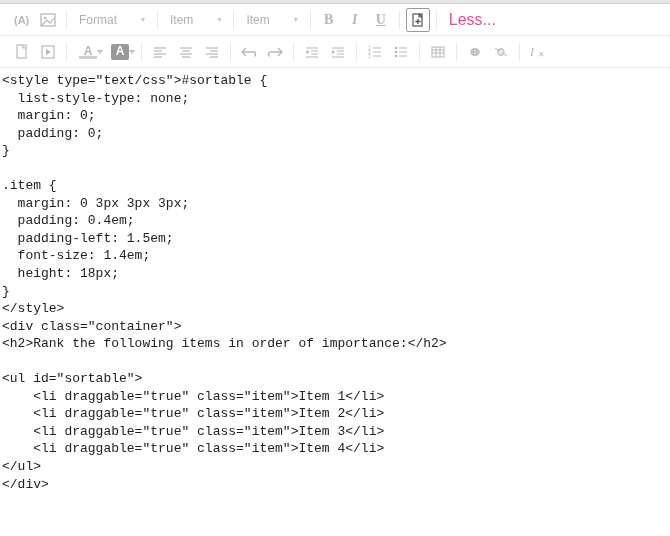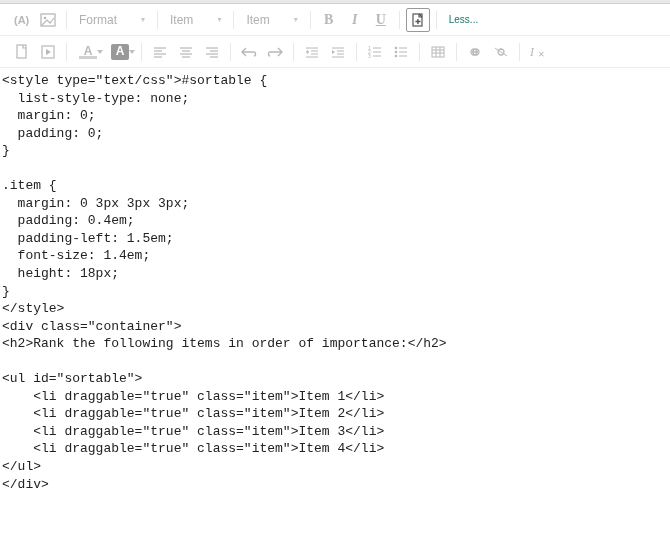--- a/index.html
+++ b/index.html
@@ -67,22 +67,22 @@
   .underline-letter { text-decoration: underline; font-weight: bold; font-size: 14px; font-family: Georgia, 'Times New Roman', serif; }
   .code-area {
     padding: 4px 2px;
     font-family: "Courier New", Courier, monospace;
     font-size: 13px;
     line-height: 1.35;
     color: #222;
     white-space: pre;
   }
   .less-label {
-    color: #0f766e;
-    font-size: 10px;
+    color: #ec4899;
+    font-size: 16px;
     padding-left: 6px;
   }
   .small-a-swatch {
     position: relative;
     width: 18px; height: 16px;
     text-align: center;
   }
   .small-a-swatch .tri {
     position: absolute;
     right: -6px; top: 6px;

